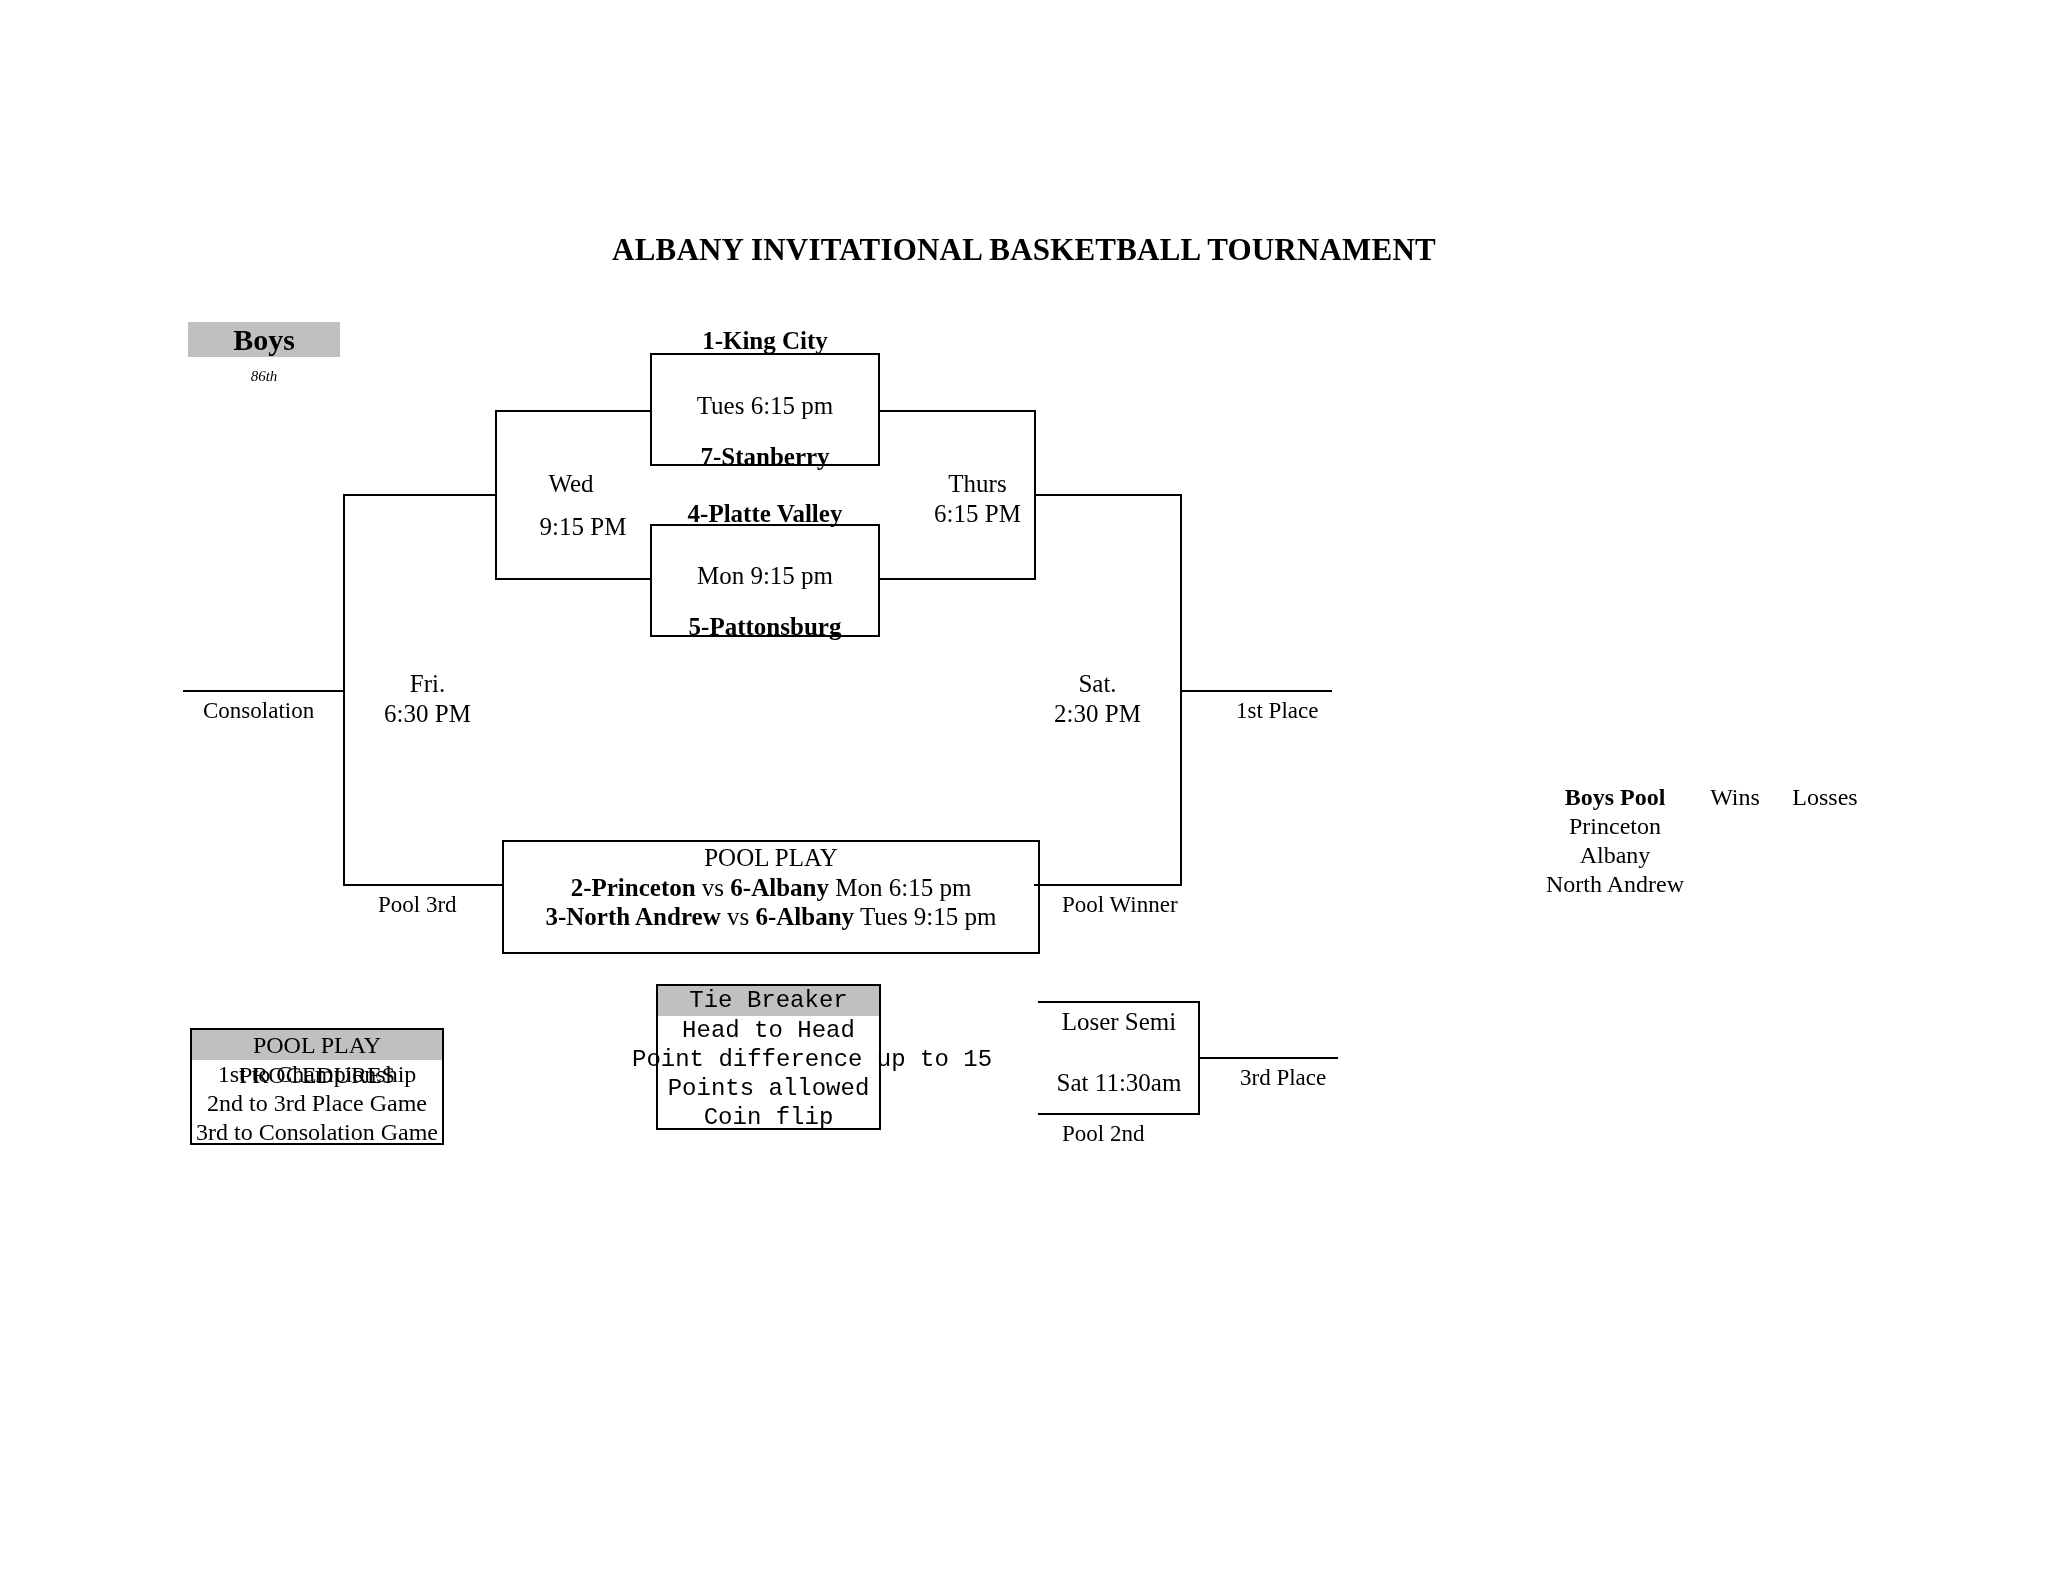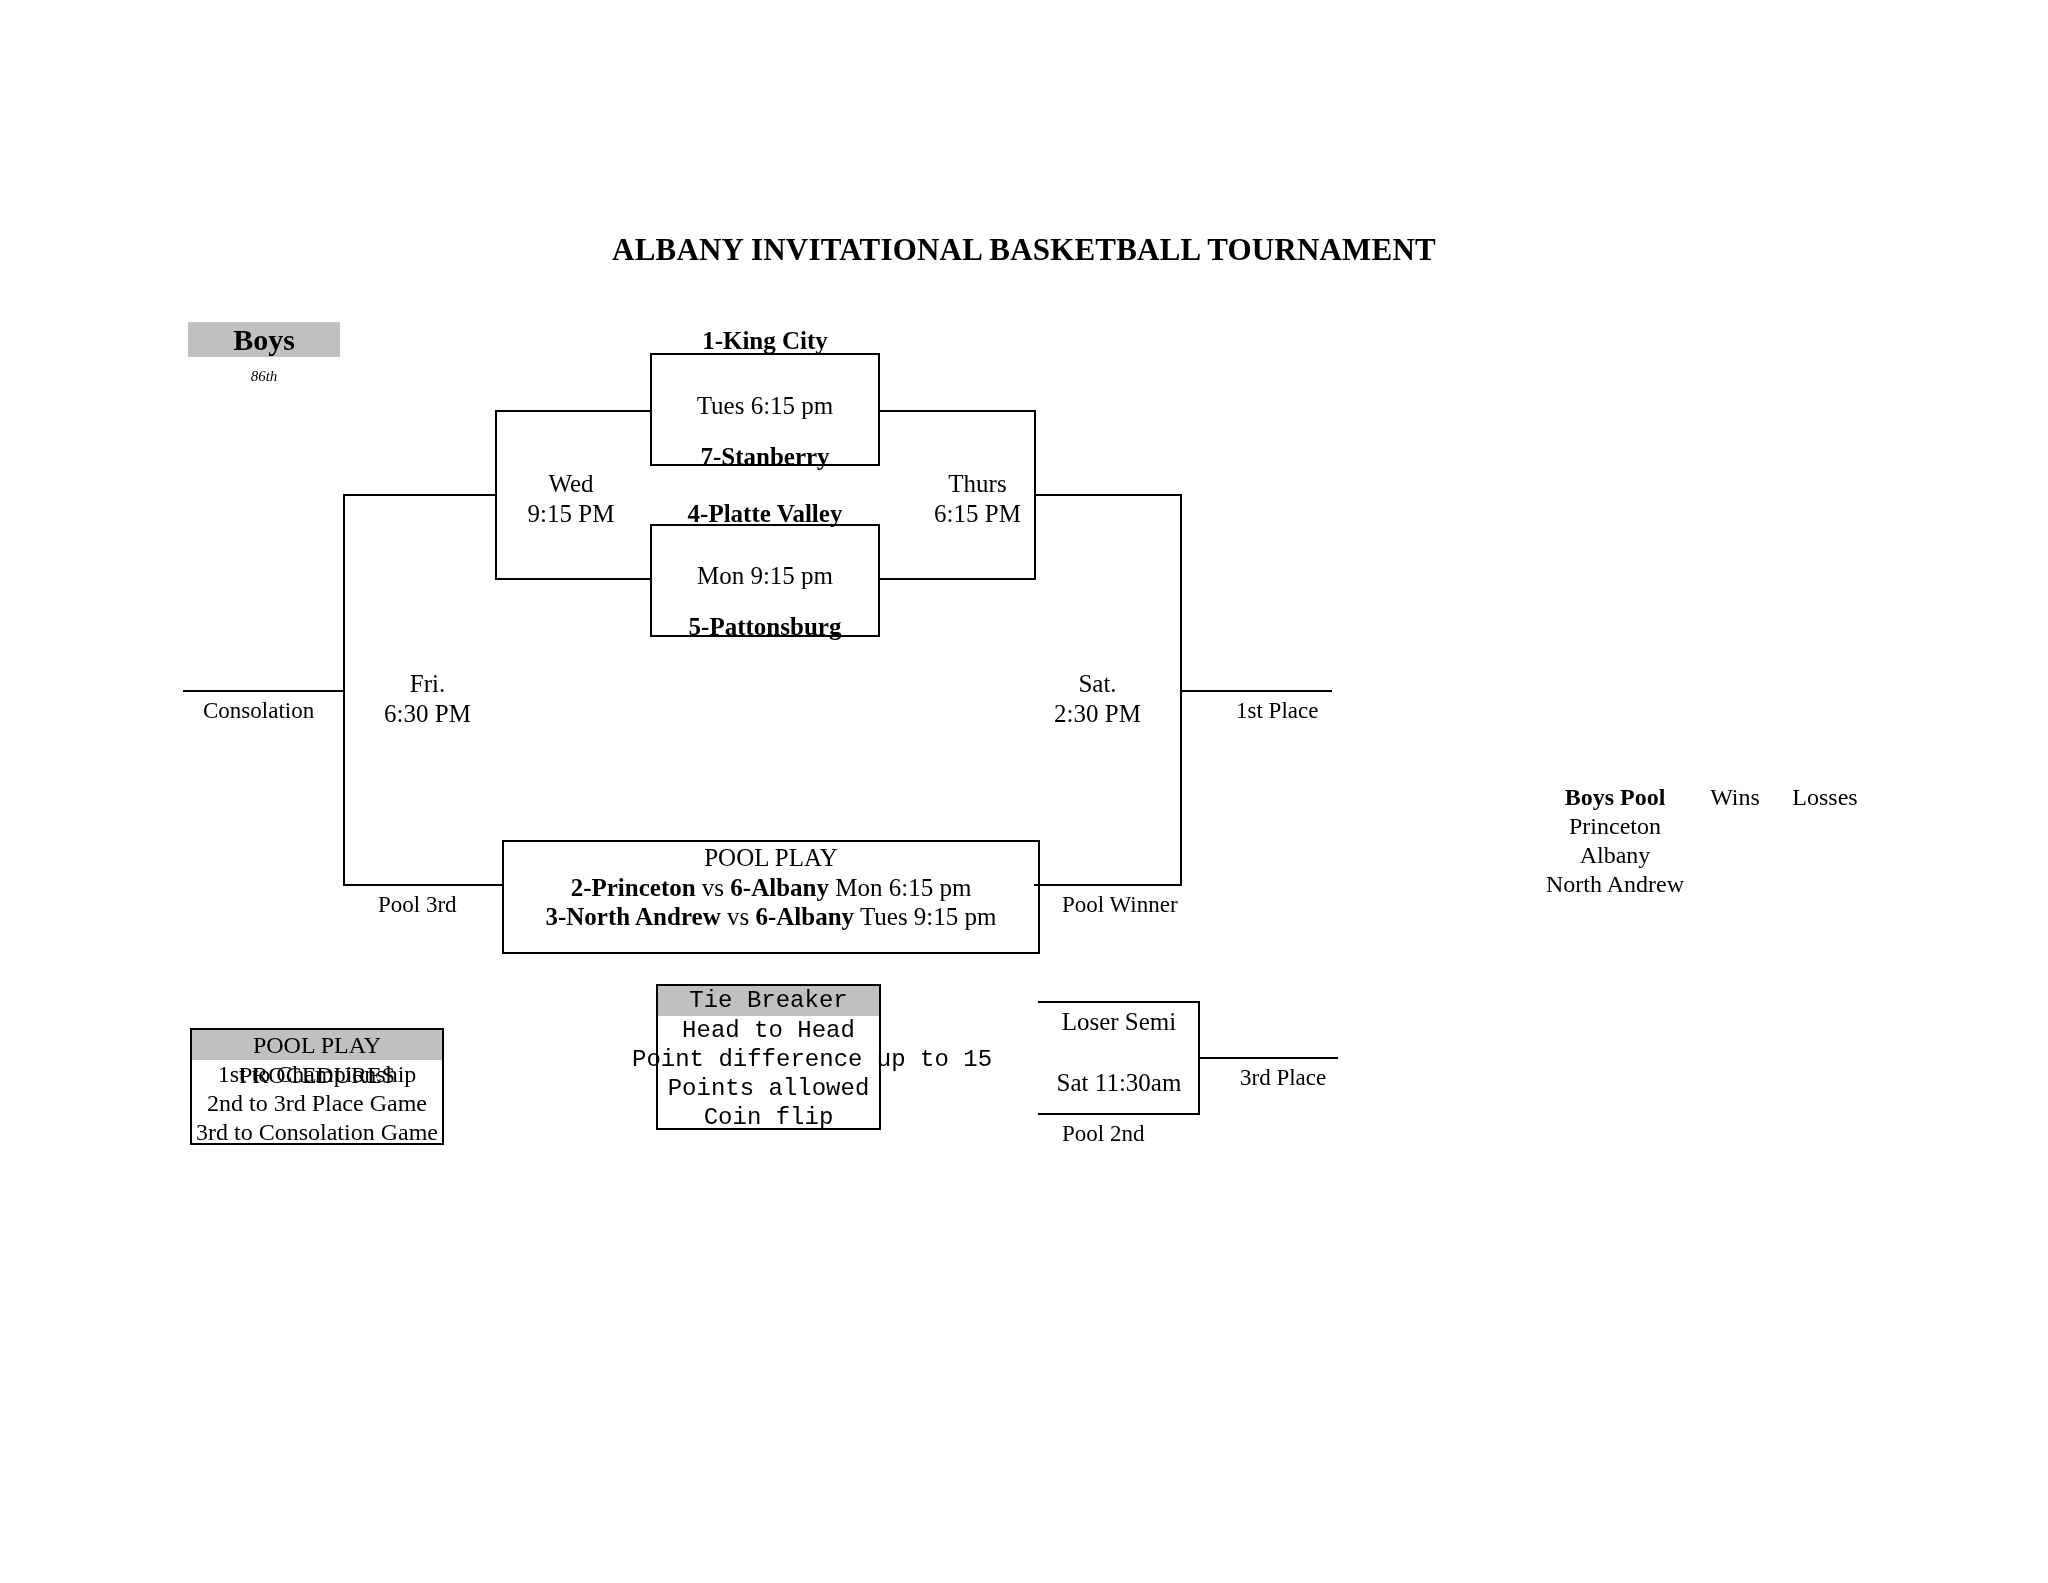--- a/index.html
+++ b/index.html
@@ -150,21 +150,21 @@
 
   <div class="abs team ctr" style="left:650px; top:500px; width:230px;">4-Platte Valley</div>
   <div class="abs gbox" style="left:650px; top:524px; width:230px; height:113px;"></div>
   <div class="abs gtime ctr" style="left:650px; top:562px; width:230px;">Mon 9:15 pm</div>
   <div class="abs team ctr" style="left:650px; top:613px; width:230px;">5-Pattonsburg</div>
 
   <div class="abs hline" style="left:495px; top:410px; width:157px;"></div>
   <div class="abs vline" style="left:495px; top:410px; height:170px;"></div>
   <div class="abs hline" style="left:495px; top:578px; width:157px;"></div>
   <div class="abs gtime ctr" style="left:496px; top:470px; width:150px;">Wed</div>
-  <div class="abs gtime ctr" style="left:496px; top:500px; width:150px;">9:15 PM</div>
+  <div class="abs gtime ctr" style="left:496px; top:513px; width:150px;padding-left:12px;">9:15 PM</div>
 
   <div class="abs hline" style="left:878px; top:410px; width:158px;"></div>
   <div class="abs vline" style="left:1034px; top:410px; height:170px;"></div>
   <div class="abs hline" style="left:878px; top:578px; width:158px;"></div>
   <div class="abs gtime ctr" style="left:900px; top:470px; width:155px;">Thurs</div>
   <div class="abs gtime ctr" style="left:900px; top:500px; width:155px;">6:15 PM</div>
 
   <div class="abs hline" style="left:1034px; top:494px; width:148px;"></div>
   <div class="abs vline" style="left:1180px; top:494px; height:392px;"></div>
   <div class="abs hline" style="left:1034px; top:884px; width:148px;"></div>

